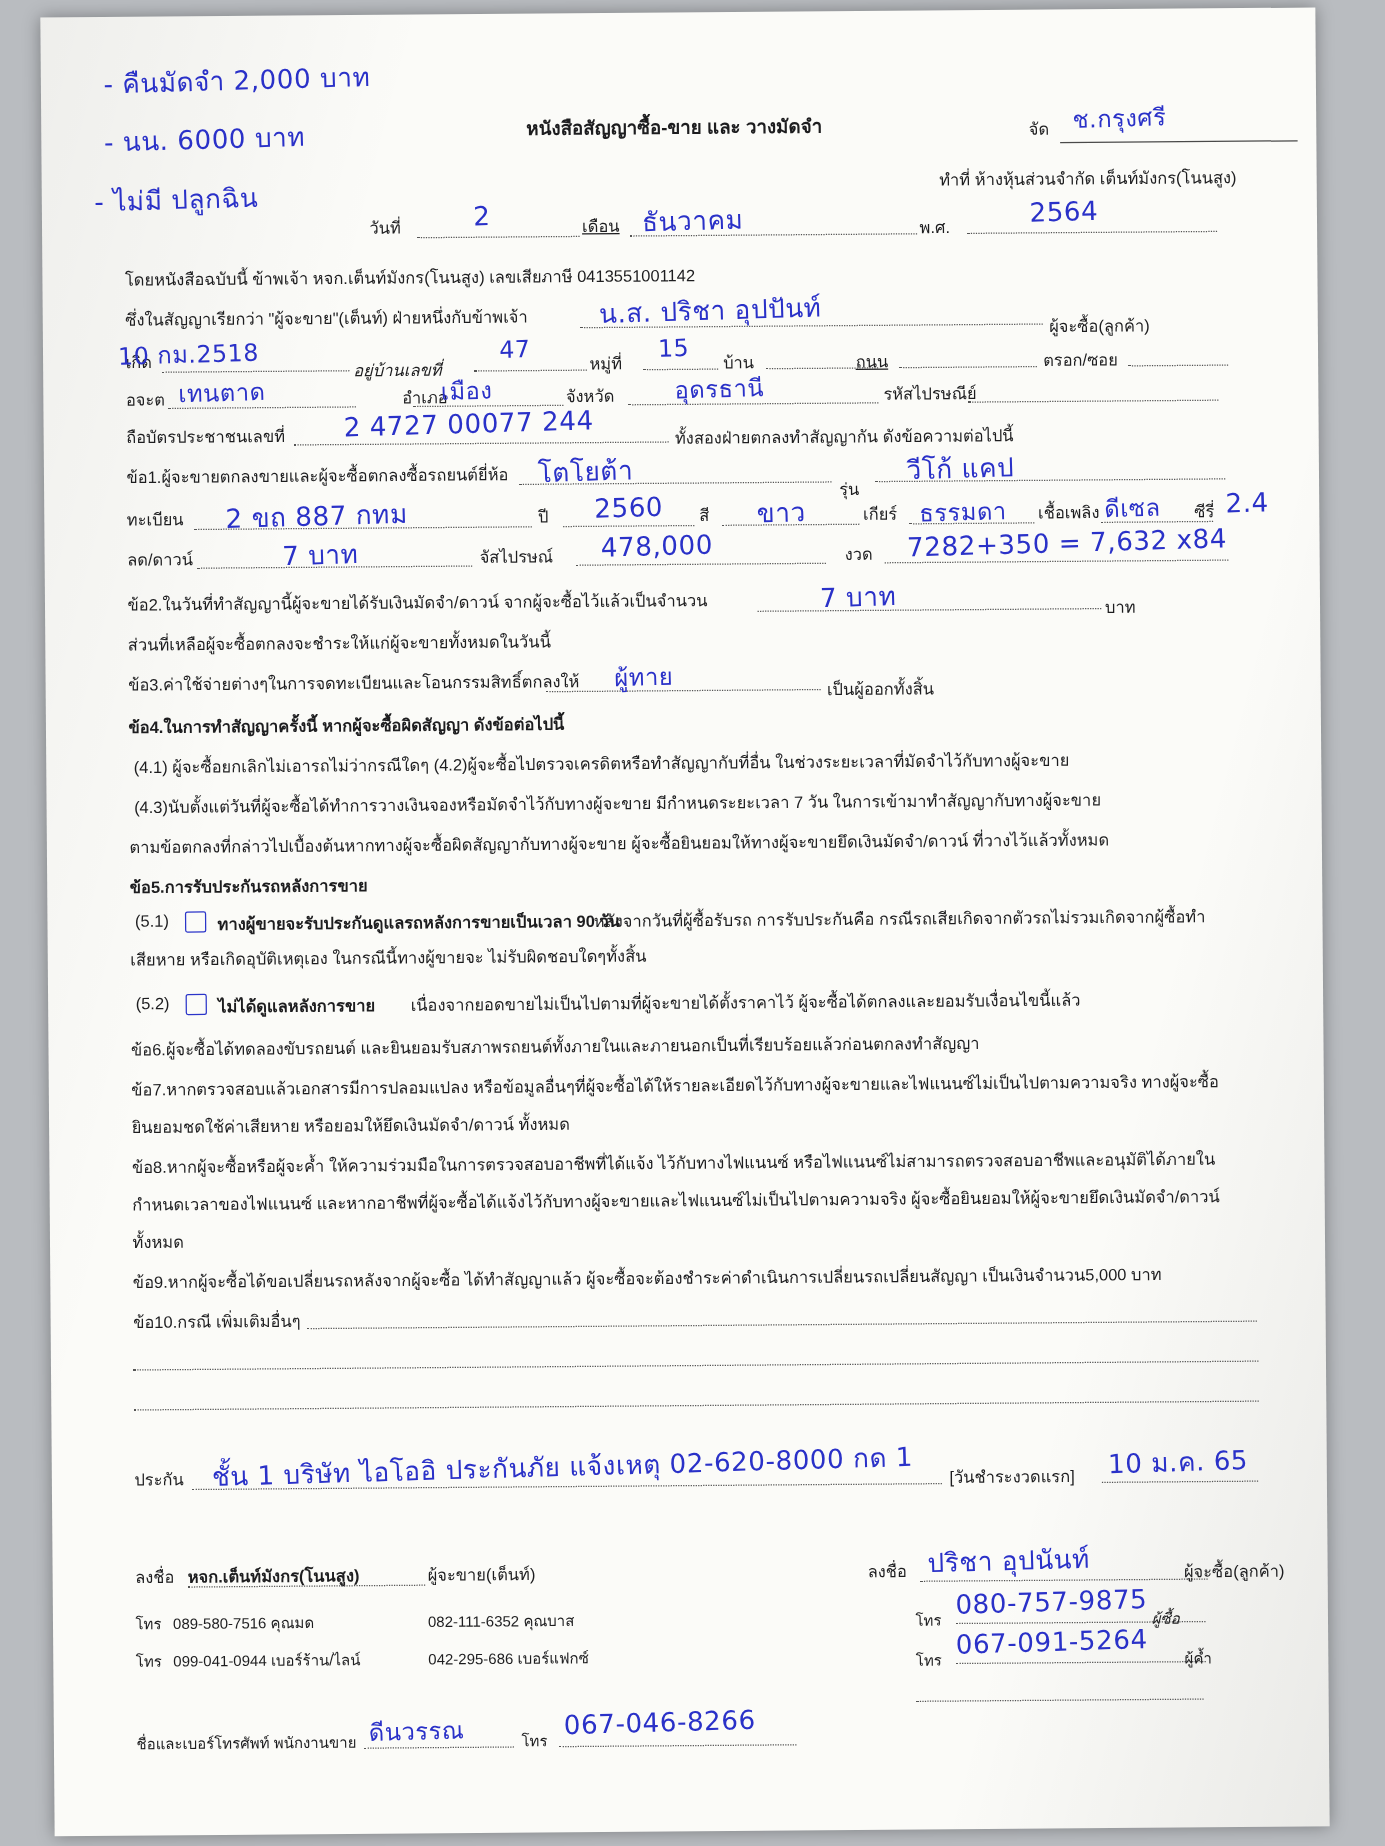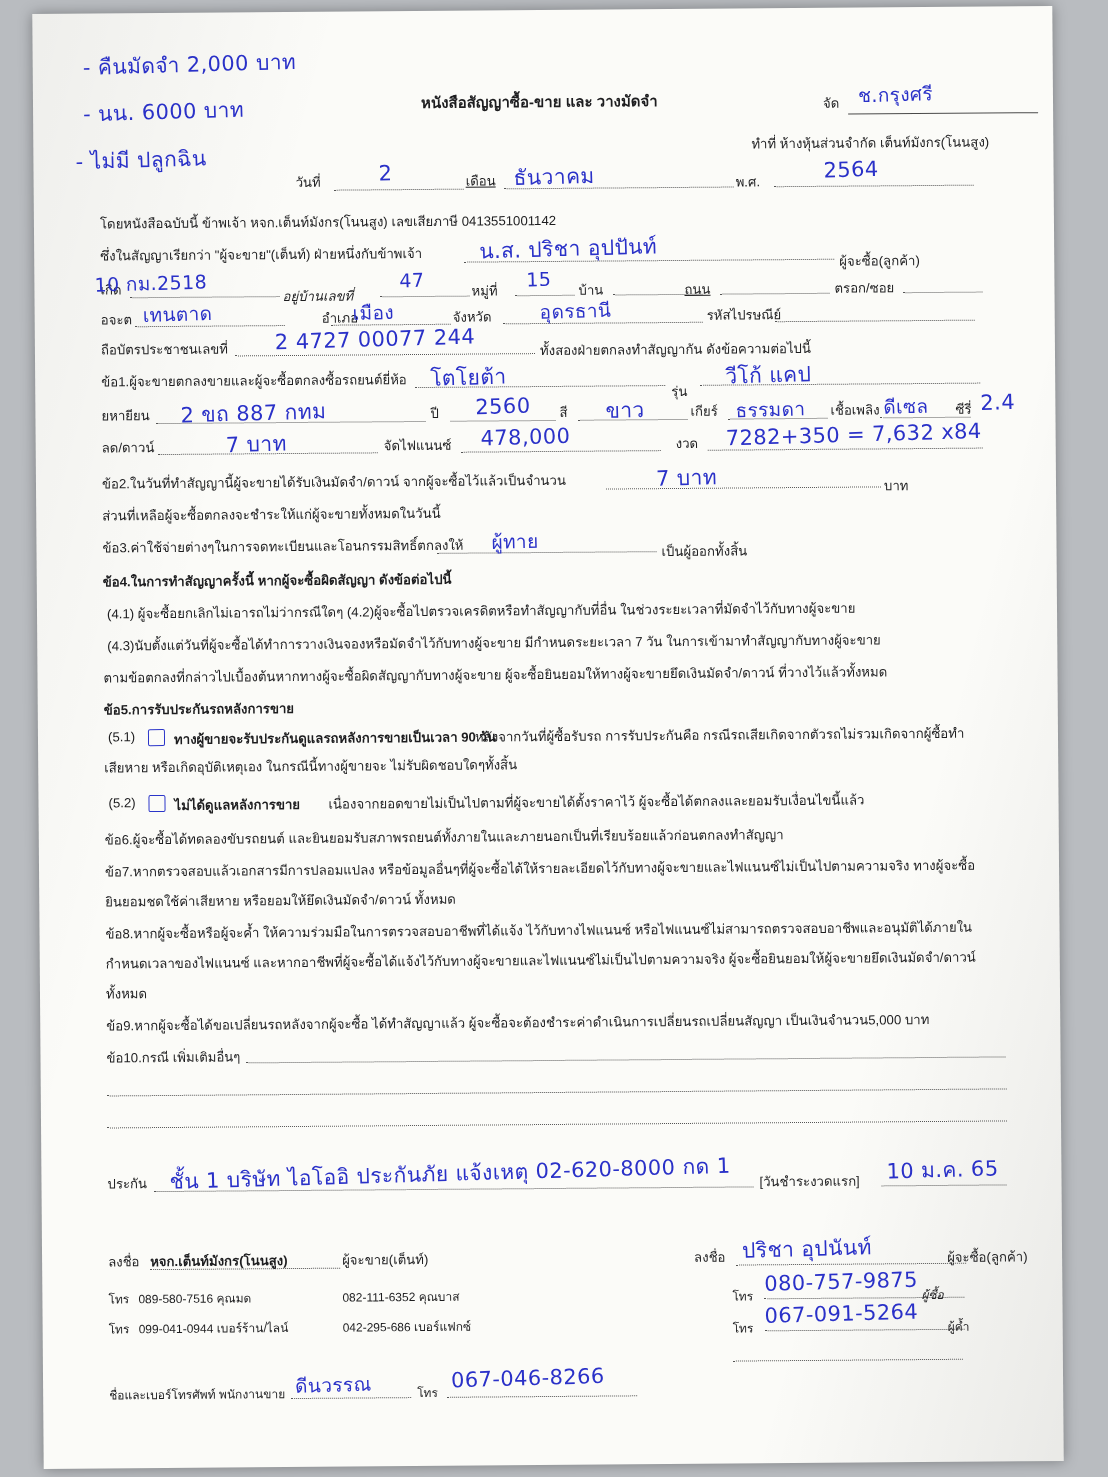--- a/index.html
+++ b/index.html
@@ -118,21 +118,21 @@
   <div class="hw l" style="left:240px;top:316px;">2 4727  00077  244</div>
   <div class="t" style="left:505px;top:330px;">ทั้งสองฝ่ายตกลงทำสัญญากัน ดังข้อความต่อไปนี้</div>
 
   <div class="t" style="left:66px;top:358px;">ข้อ1.ผู้จะขายตกลงขายและผู้จะซื้อตกลงซื้อรถยนต์ยี่ห้อ</div>
   <div class="line" style="left:380px;top:376px;width:250px;"></div>
   <div class="hw l" style="left:395px;top:350px;">โตโยต้า</div>
   <div class="t" style="left:636px;top:372px;">รุ่น</div>
   <div class="line" style="left:665px;top:376px;width:280px;"></div>
   <div class="hw l" style="left:690px;top:350px;">วีโก้ แคป</div>
 
-  <div class="t" style="left:66px;top:392px;">ยหายียน</div>
+  <div class="t" style="left:66px;top:392px;">ทะเบียน</div>
   <div class="line" style="left:120px;top:410px;width:270px;"></div>
   <div class="hw l" style="left:145px;top:384px;">2 ขถ  887  กทม</div>
 
   <div class="t" style="left:395px;top:392px;">ปี</div>
   <div class="line" style="left:415px;top:410px;width:105px;"></div>
   <div class="hw l" style="left:440px;top:384px;">2560</div>
 
   <div class="t" style="left:524px;top:392px;">สี</div>
   <div class="line" style="left:542px;top:410px;width:110px;"></div>
   <div class="hw l" style="left:570px;top:384px;">ขาว</div>
@@ -145,21 +145,21 @@
   <div class="line" style="left:845px;top:410px;width:90px;"></div>
   <div class="hw" style="left:848px;top:384px;">ดีเซล</div>
 
   <div class="t" style="left:920px;top:392px;">ซีรี่</div>
   <div class="hw l" style="left:945px;top:384px;">2.4</div>
 
   <div class="t" style="left:66px;top:424px;">ลด/ดาวน์</div>
   <div class="line" style="left:122px;top:441px;width:220px;"></div>
   <div class="hw l" style="left:190px;top:415px;">7 บาท</div>
 
-  <div class="t" style="left:348px;top:424px;">จัดไฟแนนซ์</div>
+  <div class="t" style="left:348px;top:424px;">จัสไปรษณ์</div>
   <div class="line" style="left:425px;top:441px;width:200px;"></div>
   <div class="hw l" style="left:445px;top:415px;">478,000</div>
 
   <div class="t" style="left:640px;top:424px;">งวด</div>
   <div class="line" style="left:672px;top:441px;width:275px;"></div>
   <div class="hw l" style="left:690px;top:415px;">7282+350 = 7,632 x84</div>
 
   <div class="t" style="left:66px;top:460px;">ข้อ2.ในวันที่ทำสัญญานี้ผู้จะขายได้รับเงินมัดจำ/ดาวน์ จากผู้จะซื้อไว้แล้วเป็นจำนวน</div>
   <div class="line" style="left:570px;top:479px;width:275px;"></div>
   <div class="hw l" style="left:620px;top:452px;">7 บาท</div>

